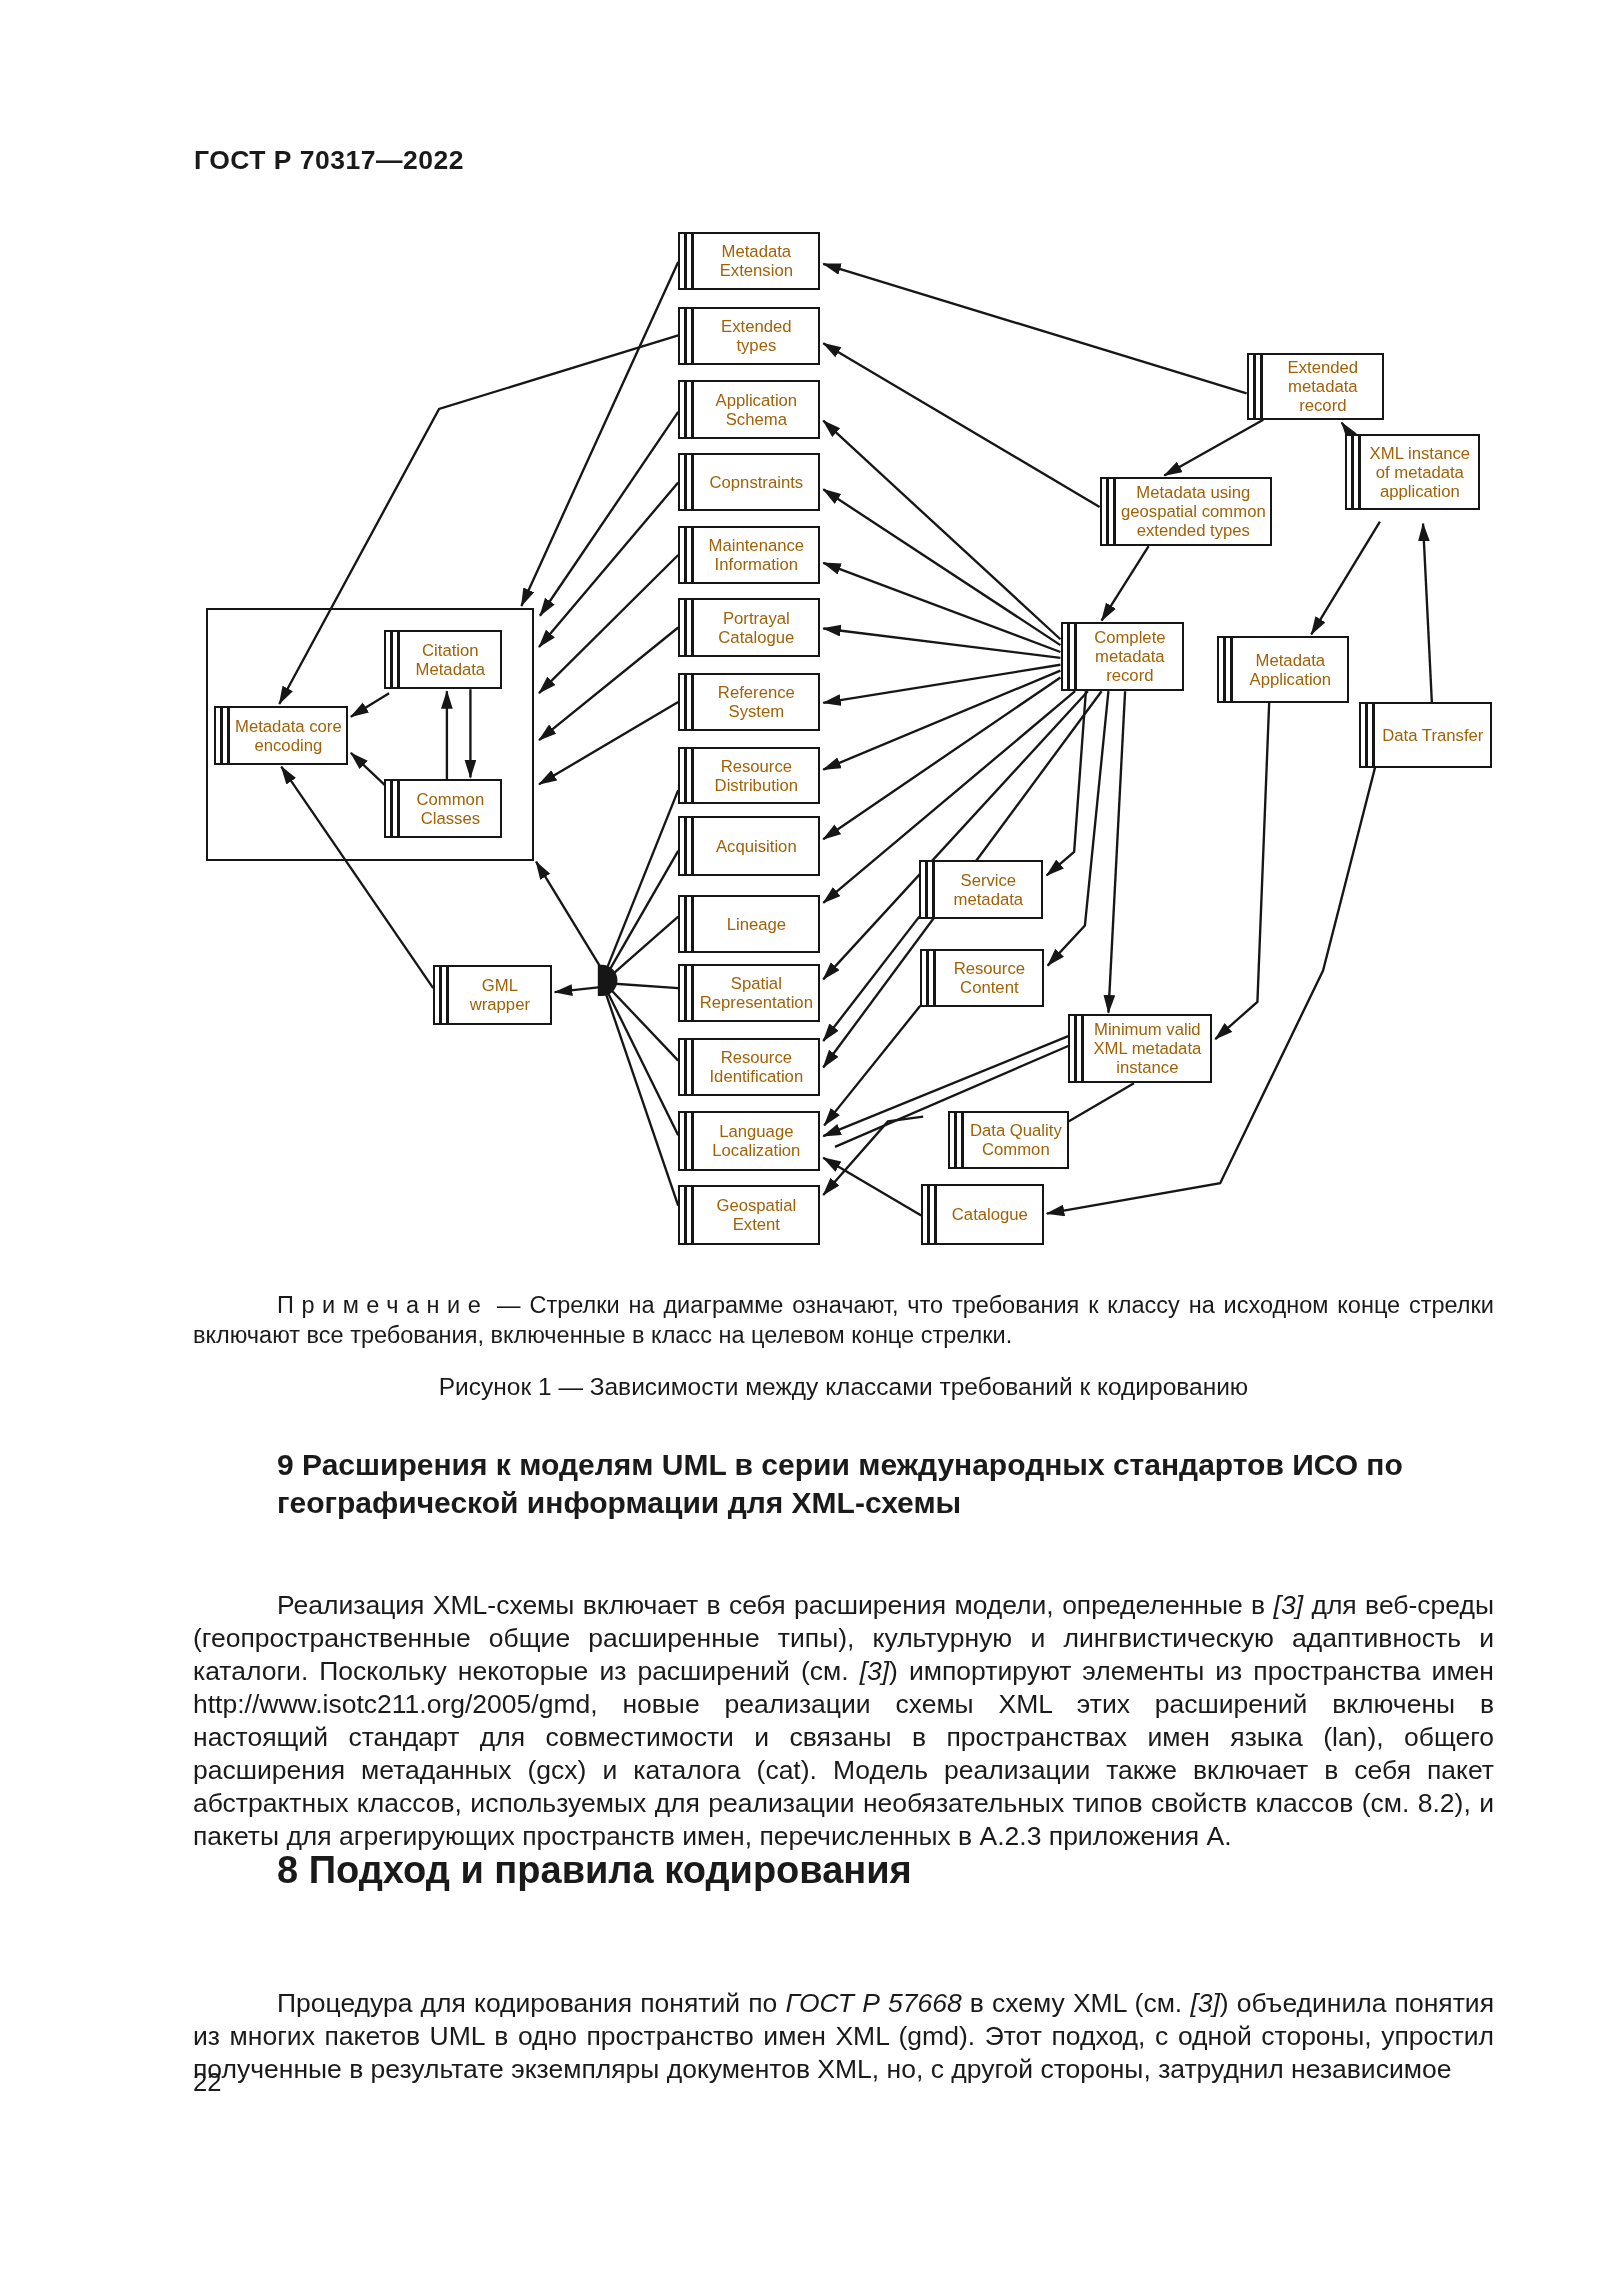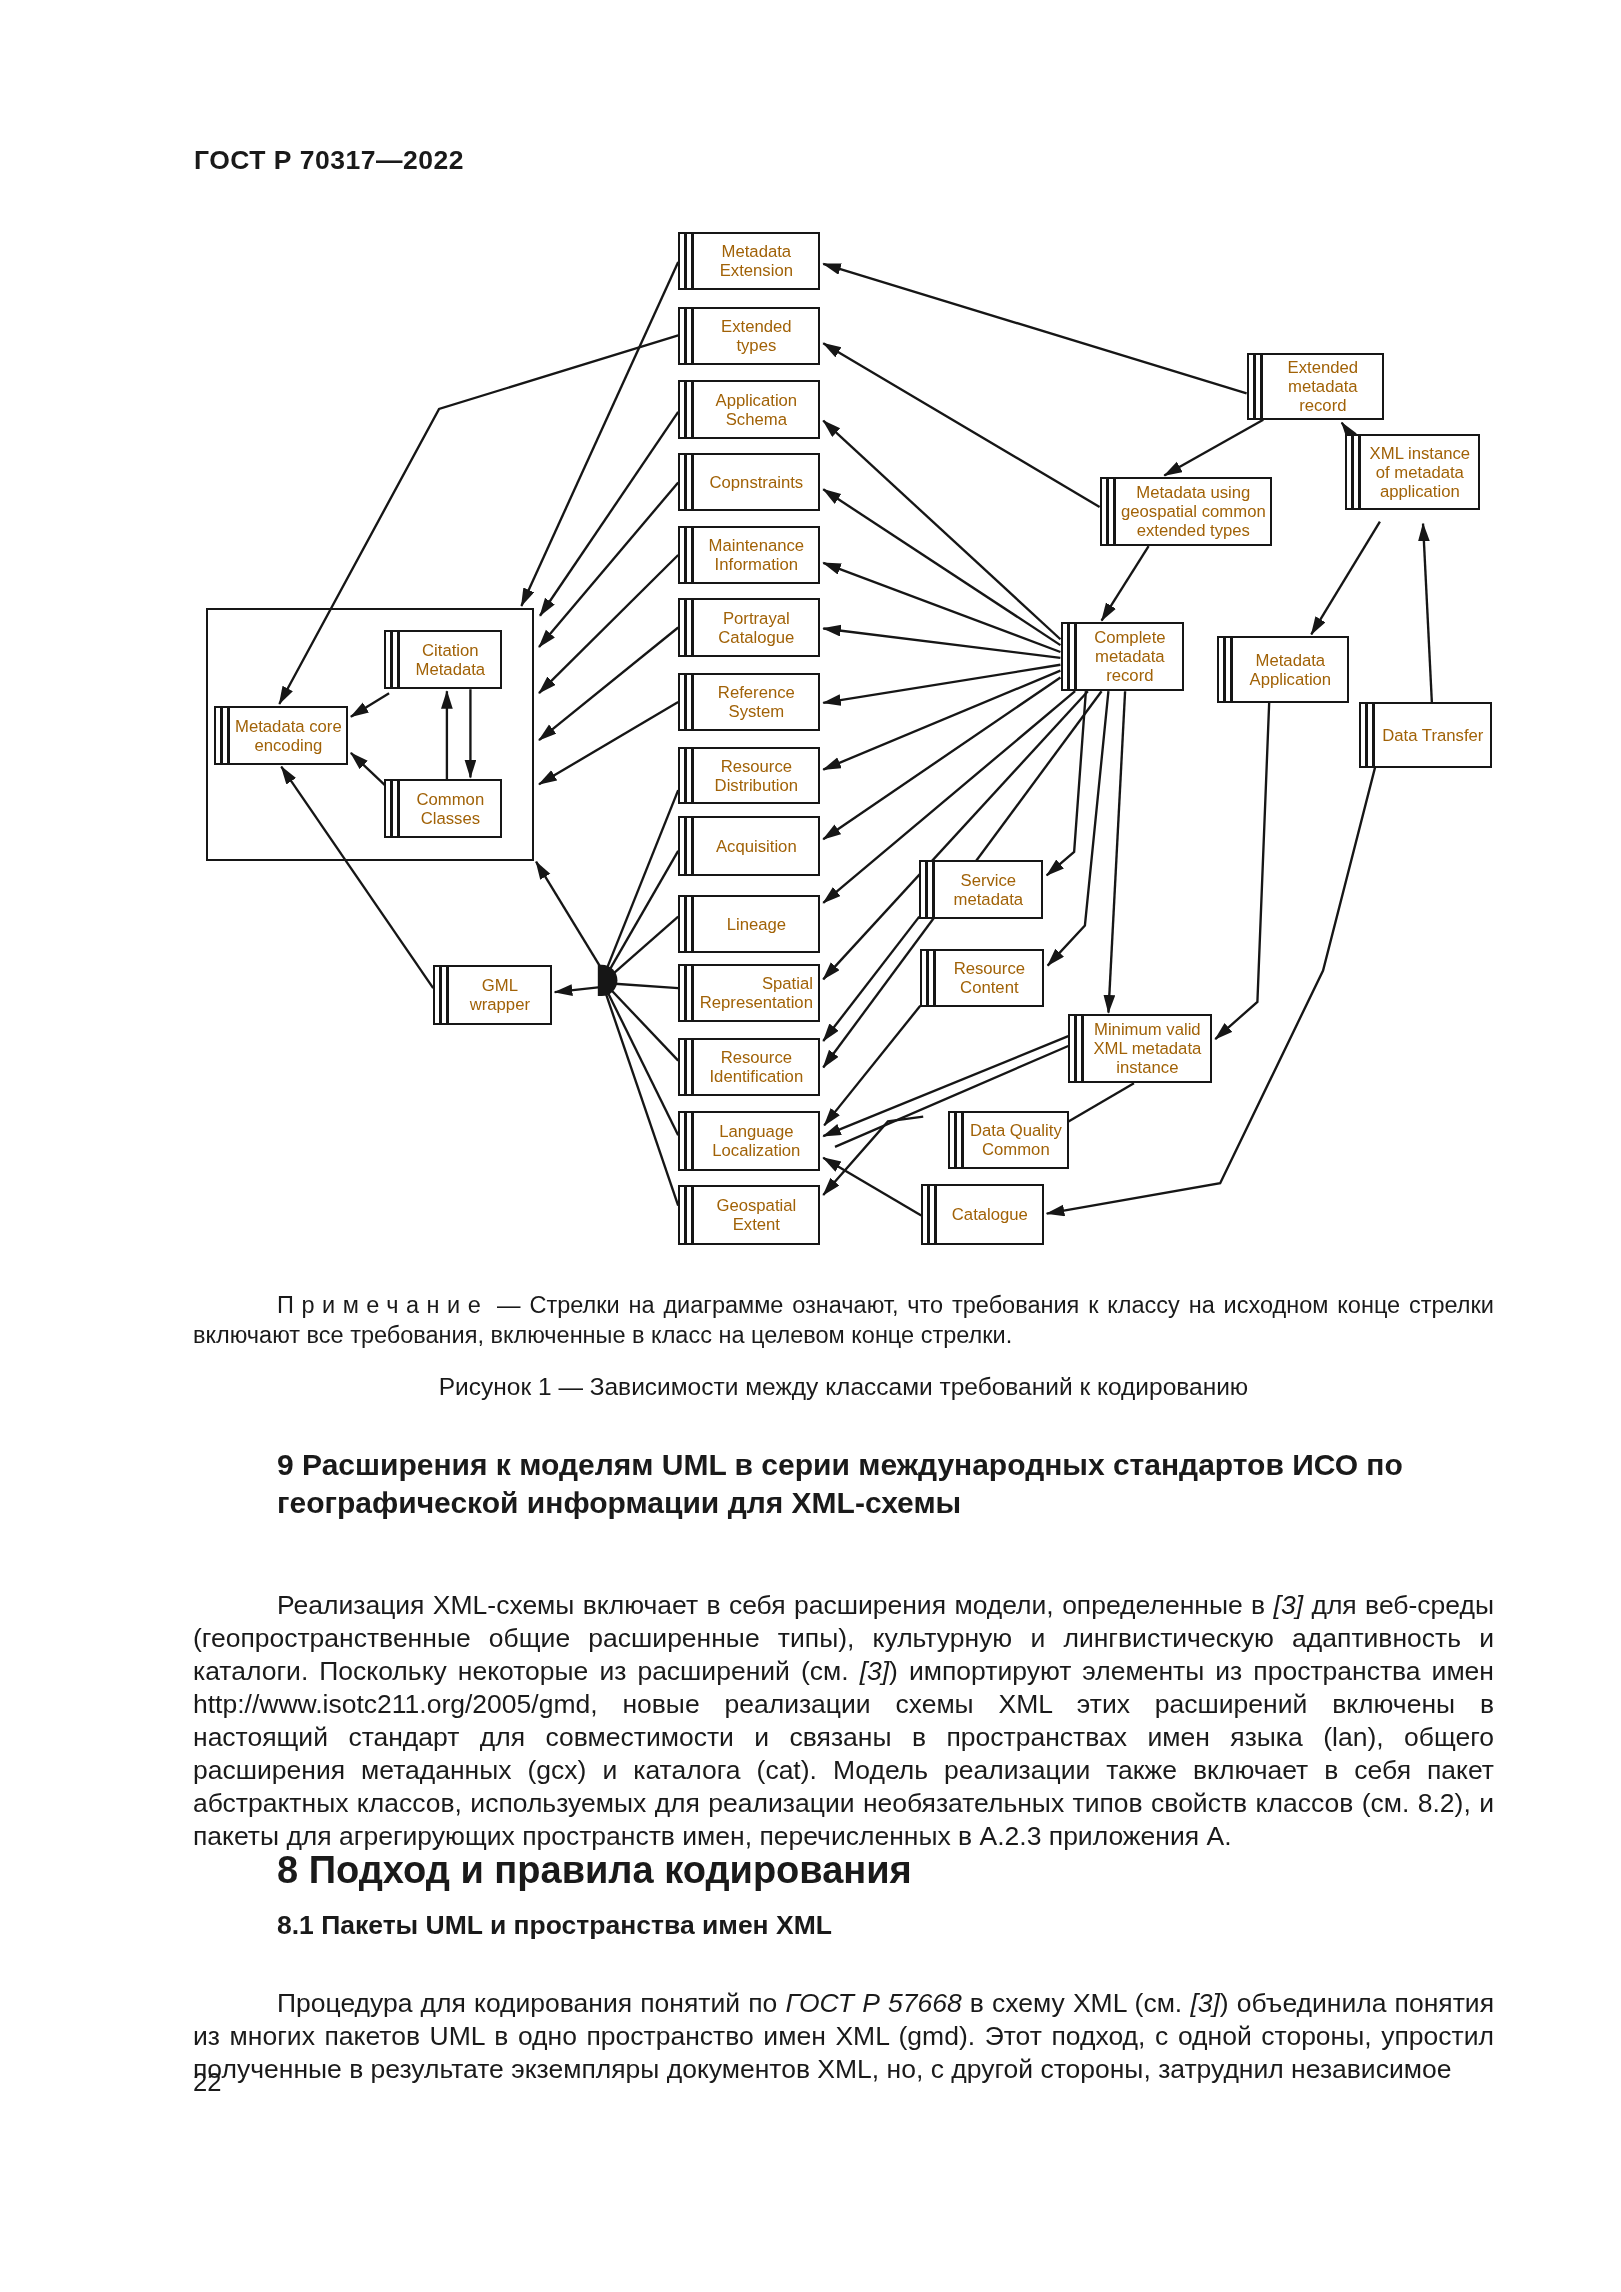--- a/index.html
+++ b/index.html
@@ -142,21 +142,21 @@
       <div class="dbox" style="left: 678px; top: 816px; width: 142px; height: 60px;">
         <div class="st st1"></div>
         <div class="st st2"></div>
         <div>Acquisition</div>
       </div>
       <div class="dbox" style="left: 678px; top: 895px; width: 142px; height: 58px;">
         <div class="st st1"></div>
         <div class="st st2"></div>
         <div>Lineage</div>
       </div>
-      <div class="dbox" style="left: 678px; top: 964px; width: 142px; height: 58px; text-align: right;">
+      <div class="dbox" style="left: 678px; top: 964px; width: 142px; height: 58px;">
         <div class="st st1"></div>
         <div class="st st2"></div>
         <div>Spatial<br>Representation</div>
       </div>
       <div class="dbox" style="left: 678px; top: 1038px; width: 142px; height: 58px;">
         <div class="st st1"></div>
         <div class="st st2"></div>
         <div>Resource<br>Identification</div>
       </div>
       <div class="dbox" style="left: 678px; top: 1111px; width: 142px; height: 60px;">
@@ -249,20 +249,19 @@
   <div class="note"><span class="sp">Примечание</span><span> — Стрелки на диаграмме означают, что требования к классу на исходном конце стрелки включают все требования, включенные в класс на целевом конце стрелки.</span></div>
 
   <div class="caption">Рисунок 1 — Зависимости между классами требований к кодированию</div>
 
   <div class="h7">9 Расширения к моделям UML в серии международных стандартов ИСО по географической информации для XML-схемы</div>
 
   <div class="body-par p7"><span>Реализация XML-схемы включает в себя расширения модели, определенные в </span><span class="it">[3]</span><span> для веб-среды (геопространственные общие расширенные типы), культурную и лингвистическую адаптивность и каталоги. Поскольку некоторые из расширений (см. </span><span class="it">[3]</span><span>) импортируют элементы из пространства имен http://www.isotc211.org/2005/gmd, новые реализации схемы XML этих расширений включены в настоящий стандарт для совместимости и связаны в пространствах имен языка (lan), общего расширения метаданных (gcx) и каталога (cat). Модель реализации также включает в себя пакет абстрактных классов, используемых для реализации необязательных типов свойств классов (см. 8.2), и пакеты для агрегирующих пространств имен, перечисленных в А.2.3 приложения А.</span></div>
 
   <div class="h8">8 Подход и правила кодирования</div>
 
-  <div class="h81">8.1 Пакеты UML и пространства имен XML</div>
 
   <div class="body-par p81"><span>Процедура для кодирования понятий по </span><span class="it">ГОСТ Р 57668</span><span> в схему XML (см. </span><span class="it">[3]</span><span>) объединила понятия из многих пакетов UML в одно пространство имен XML (gmd). Этот подход, с одной стороны, упростил полученные в результате экземпляры документов XML, но, с другой стороны, затруднил независимое</span></div>
 
   <div class="pageno">22</div>
 
 </div>
 
 
 </body></html>

